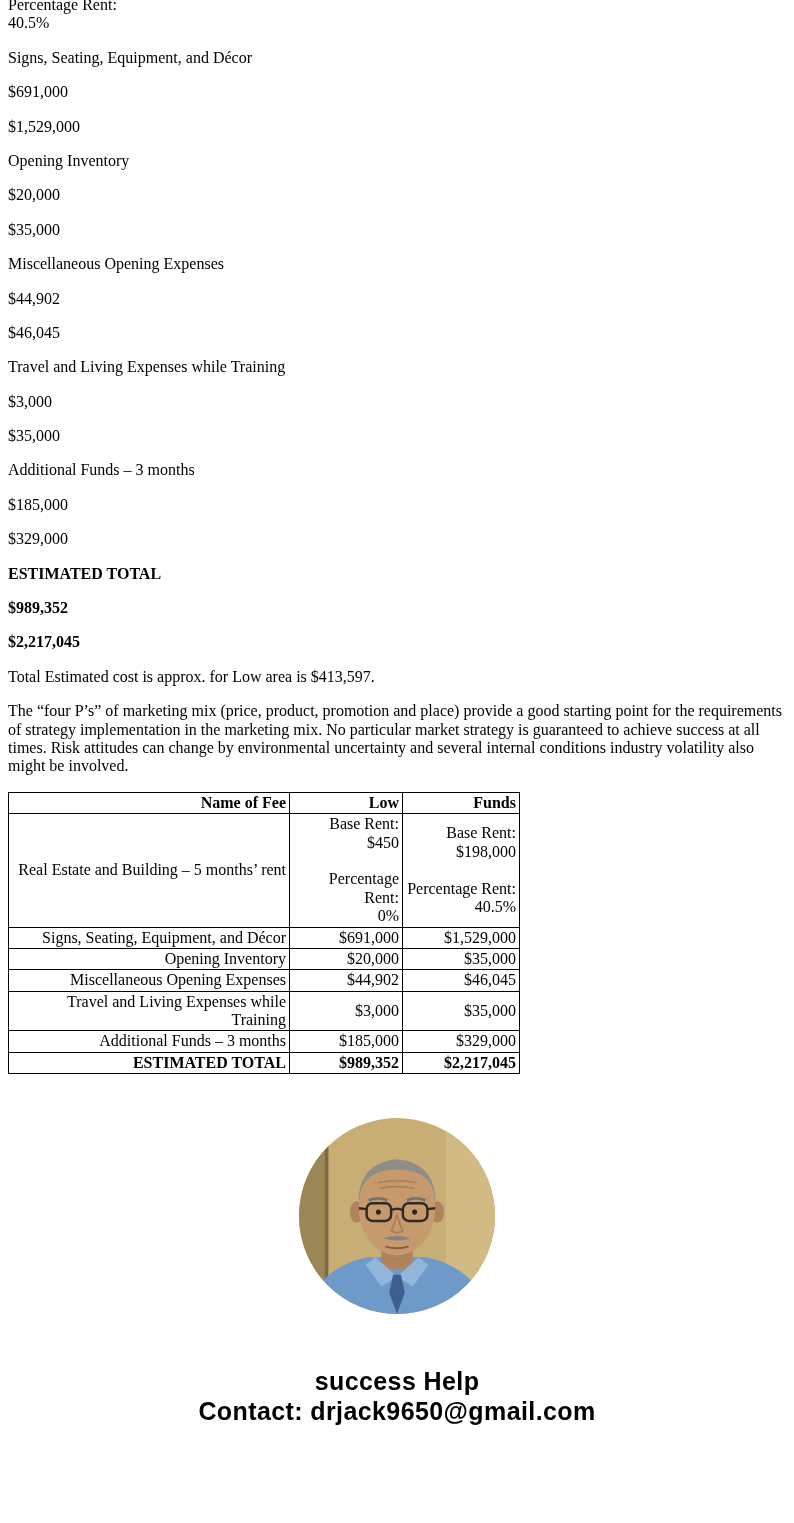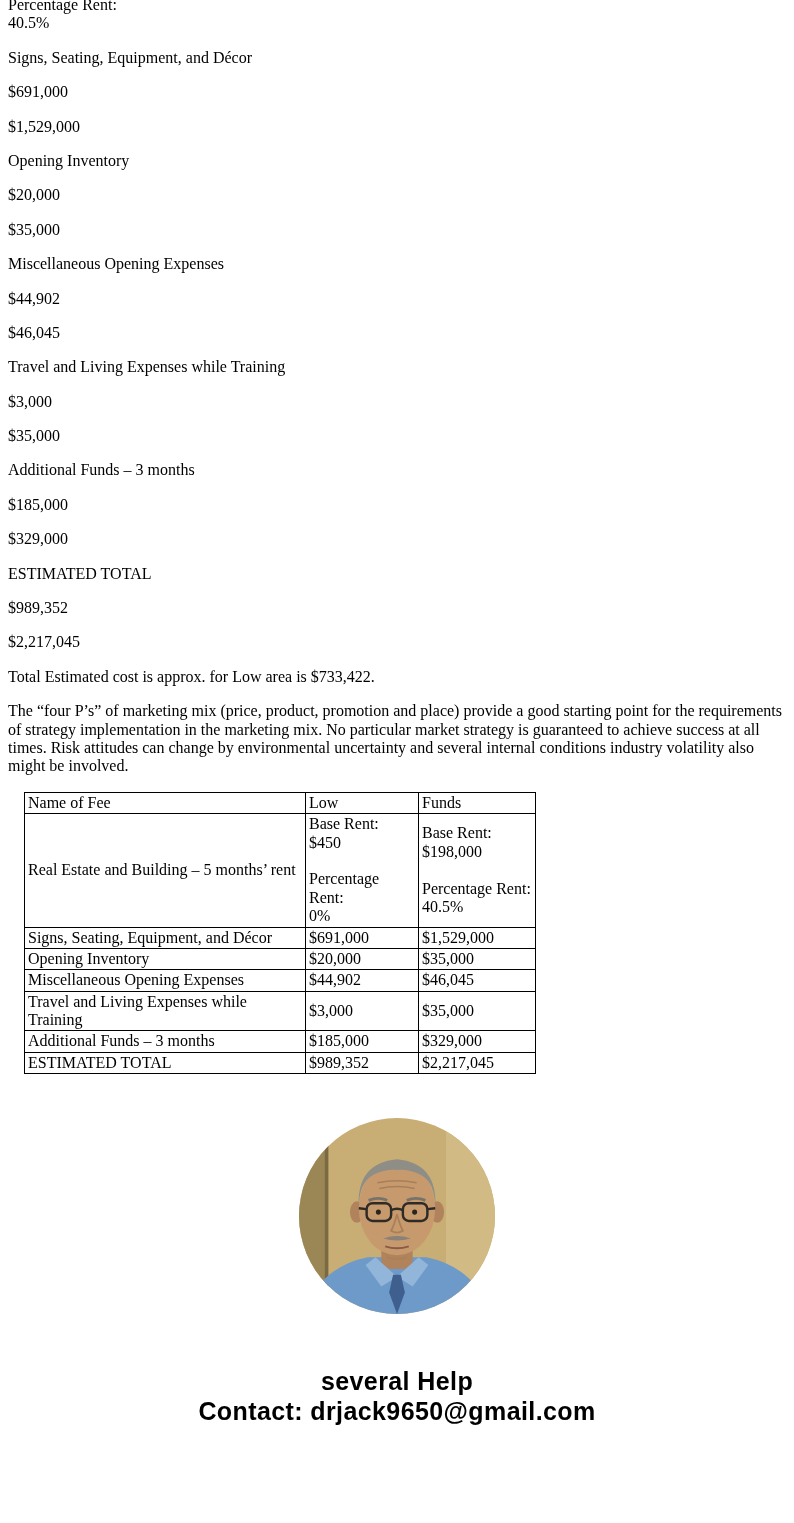--- a/index.html
+++ b/index.html
@@ -15,27 +15,28 @@
   .doc {
     padding: 0 8px;
     margin-top: -20px;
     font-size: 16px;
   }
   .doc p {
     margin: 16px 0;
     line-height: 1.15;
     white-space: pre-line;
   }
-  .b { font-weight: normal; }
+  .b { font-weight: bold; }
 
   table.fees {
     border-collapse: collapse;
-    margin: 16px 0 0 16px;
+    margin: 16px 0 0 0;
     width: 511px;
     table-layout: fixed;
+    text-align: right;
   }
   table.fees td {
     border: 1px solid #000;
     padding: 1px 3px;
     font-size: 16px;
     line-height: 1.15;
     vertical-align: middle;
     white-space: pre-line;
     word-wrap: break-word;
   }
@@ -80,21 +81,21 @@
   <p>$46,045</p>
   <p>Travel and Living Expenses while Training</p>
   <p>$3,000</p>
   <p>$35,000</p>
   <p>Additional Funds – 3 months</p>
   <p>$185,000</p>
   <p>$329,000</p>
   <p class="b">ESTIMATED TOTAL</p>
   <p class="b">$989,352</p>
   <p class="b">$2,217,045</p>
-  <p>Total Estimated cost is approx. for Low area is $733,422.</p>
+  <p>Total Estimated cost is approx. for Low area is $413,597.</p>
   <p>The “four P’s” of marketing mix (price, product, promotion and place) provide a good starting point for the requirements of strategy implementation in the marketing mix. No particular market strategy is guaranteed to achieve success at all times. Risk attitudes can change by environmental uncertainty and several internal conditions industry volatility also might be involved.</p>
 
   <table class="fees">
     <colgroup>
         <col class="c1">
         <col class="c2">
         <col class="c3">
       </colgroup>
     <tbody>
       <tr class="b">
@@ -194,15 +195,15 @@
 
     <path d="M86,123 Q100,118 114,123 Q100,127 86,123 Z" fill="#8a8178"></path>
 
     <path d="M88,131 Q100,135 112,131" stroke="#8a5a48" stroke-width="2" fill="none"></path>
 
     <path d="M90,142 Q100,146 110,142" stroke="#a87f58" stroke-width="1.3" fill="none"></path>
   </svg>
 </div>
 
 <div class="footer">
-  <div>several Help</div>
+  <div>success Help</div>
   <div>Contact: drjack9650@gmail.com</div>
 </div>
 
 </body></html>

